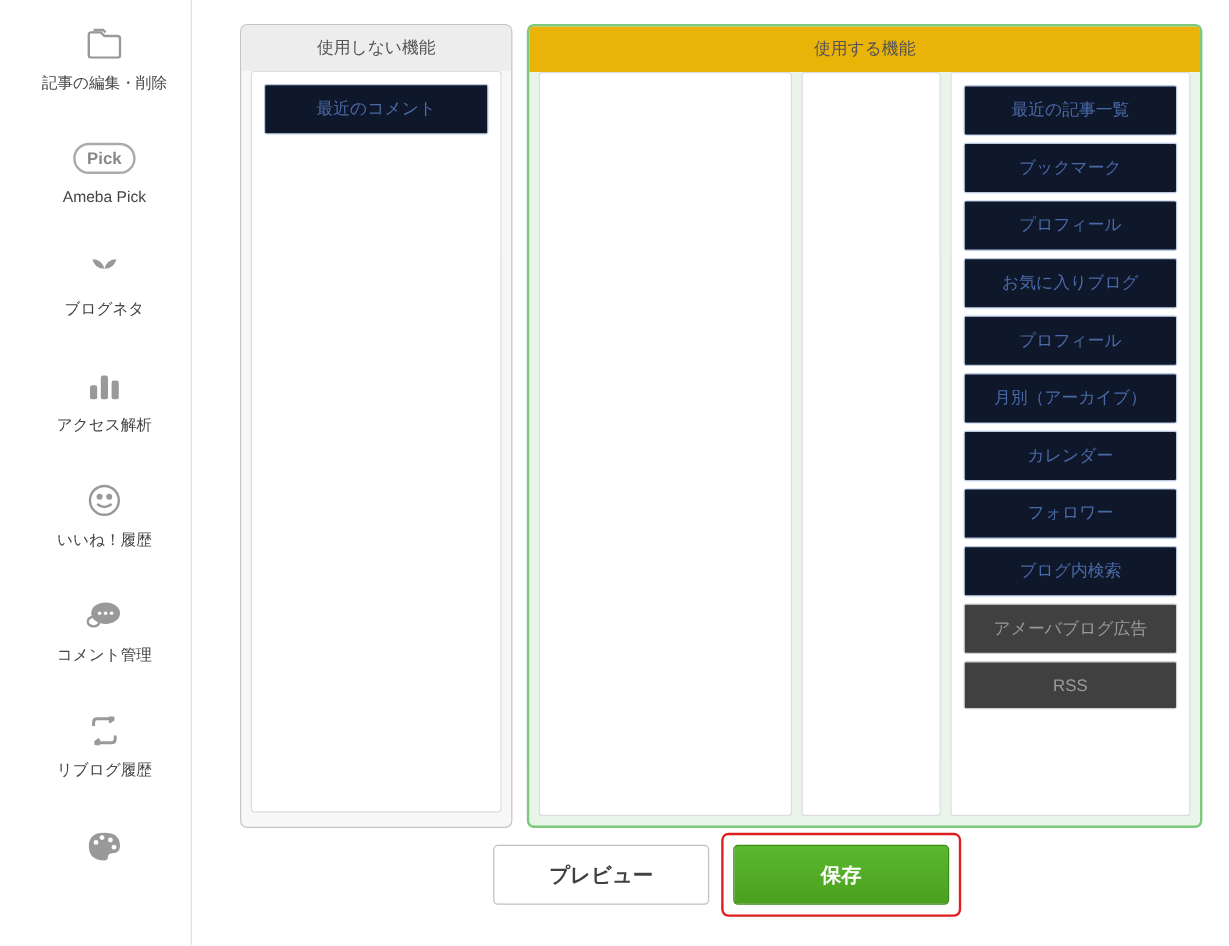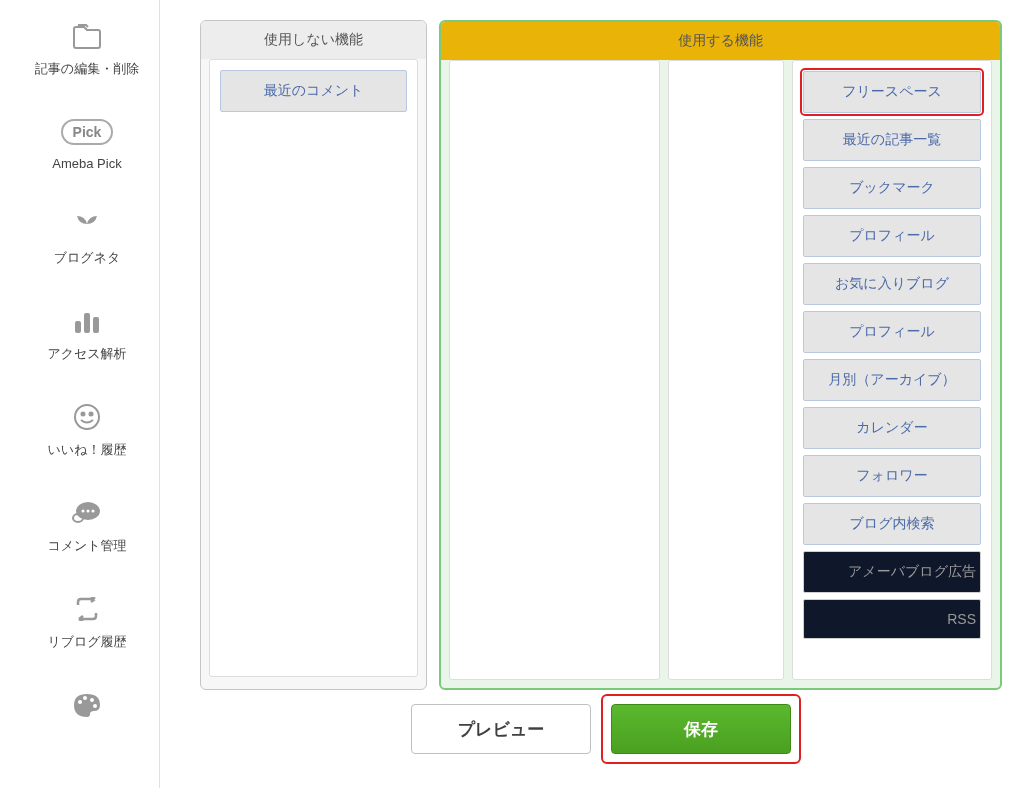--- a/index.html
+++ b/index.html
@@ -94,35 +94,34 @@
       background: #fff;
       border: 1px solid #ddd;
       border-radius: 3px;
       padding: 10px;
     }
     .used-col-1 { flex: 1; }
     .used-col-2 { width: 116px; }
     .used-col-3 { width: 200px; }
     .feature-item {
       border: 1px solid #b8c8e0;
-      background: #e5e5e5;
+      background: #0f172a;
       color: #4a6aa8;
       text-align: center;
       padding: 11px 4px;
       font-size: 14px;
       margin-bottom: 6px;
       border-radius: 2px;
       cursor: pointer;
     }
     .feature-item.disabled {
-      background: #0f172a;
+      background: #404040;
       border: 1px solid #d0d0d0;
       color: #999;
       cursor: default;
-      text-align: right;
     }
     .feature-item.highlighted {
       outline: 2px solid #e02020;
       outline-offset: 1px;
     }
     .highlight-save {
       position: absolute;
       border: 2px solid #e02020;
       border-radius: 6px;
       pointer-events: none;
@@ -261,21 +260,20 @@
         <div class="feature-item">最近のコメント</div>
       </div>
     </div>
 
     <div class="panel panel-used">
       <div class="panel-header">使用する機能</div>
       <div class="used-columns">
         <div class="used-col used-col-1"></div>
         <div class="used-col used-col-2"></div>
         <div class="used-col used-col-3">
-          <div class="feature-item highlighted">フリースペース</div>
           <div class="feature-item">最近の記事一覧</div>
           <div class="feature-item">ブックマーク</div>
           <div class="feature-item">プロフィール</div>
           <div class="feature-item">お気に入りブログ</div>
           <div class="feature-item">プロフィール</div>
           <div class="feature-item">月別（アーカイブ）</div>
           <div class="feature-item">カレンダー</div>
           <div class="feature-item">フォロワー</div>
           <div class="feature-item">ブログ内検索</div>
           <div class="feature-item disabled">アメーバブログ広告</div>

